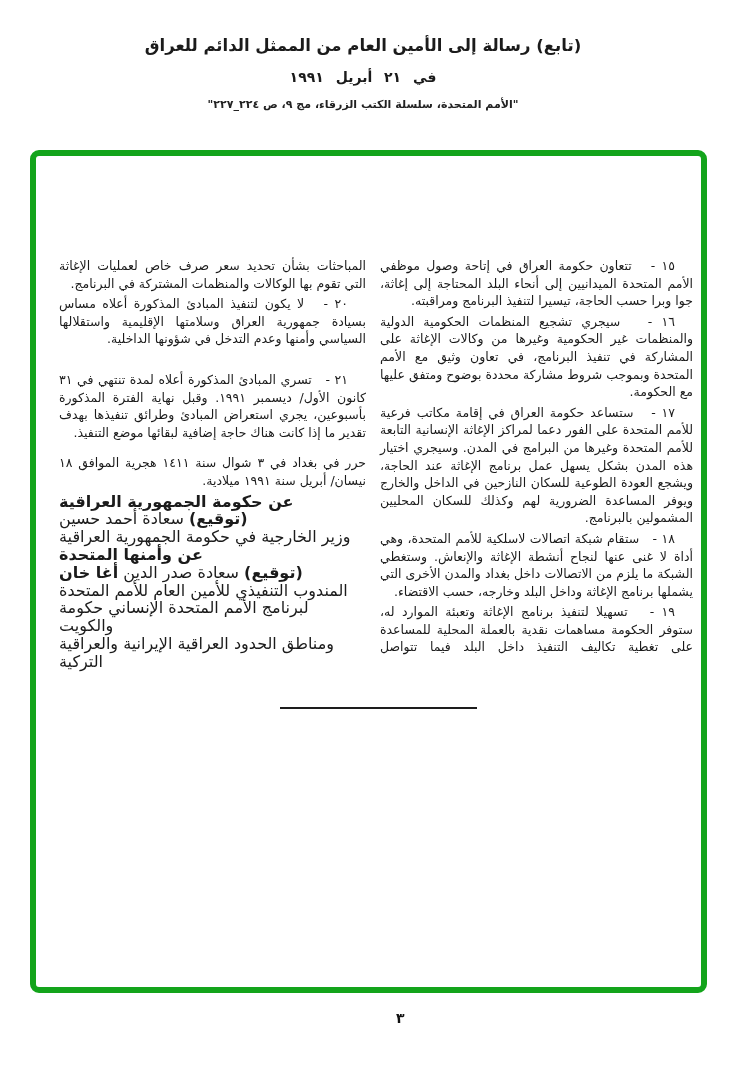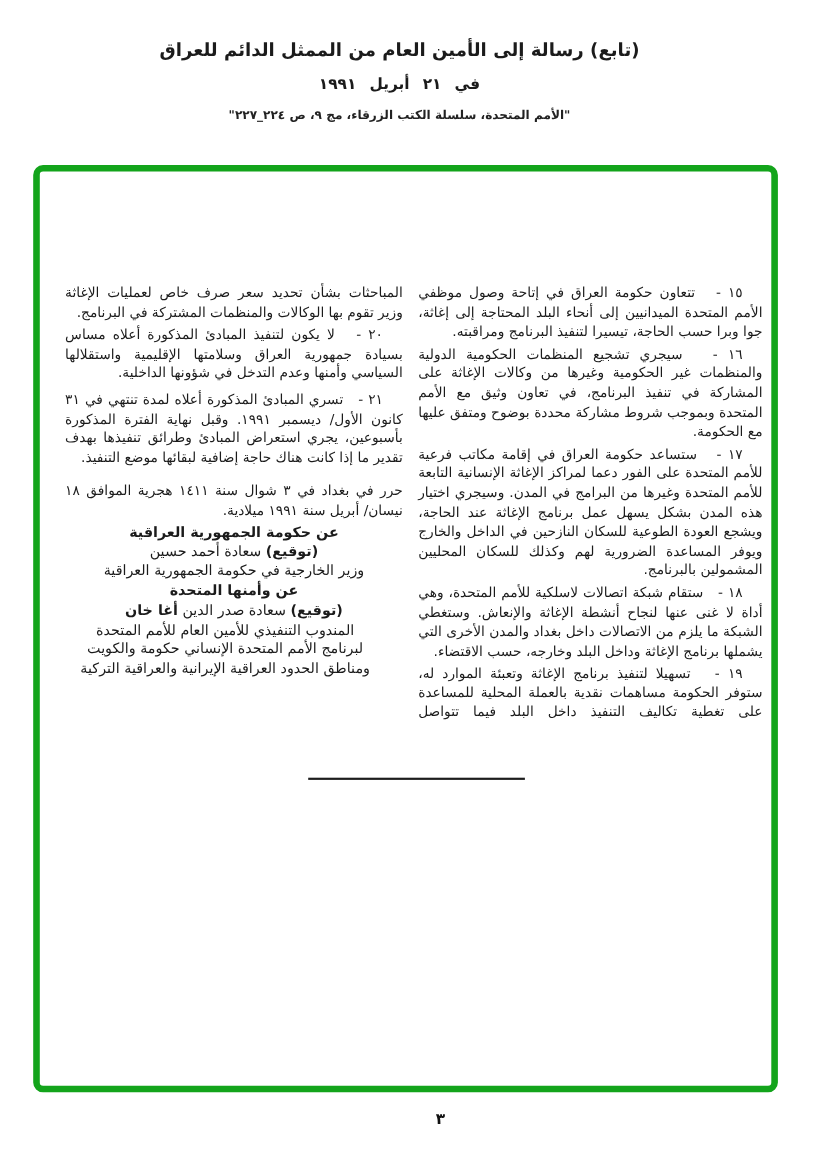--- a/index.html
+++ b/index.html
@@ -39,24 +39,24 @@
   .col-left { width: 307px; }
 
   .para {
     font-size: 12.5px; line-height: 17.6px;
     text-align: justify; text-indent: 18px;
     margin-bottom: 3px;
     color: #1b1b1b;
   }
   .no-indent { text-indent: 0; }
   .justify-last { text-align-last: justify; }
-  .gap-top { margin-top: 6px; }
+  .gap-top { margin-top: 23px; }
   .gap-top-lg { margin-top: 13px; }
 
-  .sig-line { font-size: 13px; line-height: 17.8px; text-align: center; }
+  .sig-line { font-size: 16px; line-height: 17.8px; text-align: left; }
   .bold { font-weight: bold; }
   .sig-inset { padding-right: 16px; }
 
   
   .divider {
     position: absolute; left: 280px; top: 701px;
     width: 197px; height: 2px; background: #1d1d1d;
   }
   .page-number {
     position: absolute; left: 396px; top: 1010px;
@@ -79,21 +79,21 @@
 
       <div class="col">
         <p class="para">١٥ -&nbsp;&nbsp; تتعاون حكومة العراق في إتاحة وصول موظفي الأمم المتحدة الميدانيين إلى أنحاء البلد المحتاجة إلى إغاثة، جوا وبرا حسب الحاجة، تيسيرا لتنفيذ البرنامج ومراقبته.</p>
         <p class="para">١٦ -&nbsp;&nbsp; سيجري تشجيع المنظمات الحكومية الدولية والمنظمات غير الحكومية وغيرها من وكالات الإغاثة على المشاركة في تنفيذ البرنامج، في تعاون وثيق مع الأمم المتحدة وبموجب شروط مشاركة محددة بوضوح ومتفق عليها مع الحكومة.</p>
         <p class="para">١٧ -&nbsp;&nbsp; ستساعد حكومة العراق في إقامة مكاتب فرعية للأمم المتحدة على الفور دعما لمراكز الإغاثة الإنسانية التابعة للأمم المتحدة وغيرها من البرامج في المدن. وسيجري اختيار هذه المدن بشكل يسهل عمل برنامج الإغاثة عند الحاجة، ويشجع العودة الطوعية للسكان النازحين في الداخل والخارج ويوفر المساعدة الضرورية لهم وكذلك للسكان المحليين المشمولين بالبرنامج.</p>
         <p class="para">١٨ -&nbsp;&nbsp; ستقام شبكة اتصالات لاسلكية للأمم المتحدة، وهي أداة لا غنى عنها لنجاح أنشطة الإغاثة والإنعاش. وستغطي الشبكة ما يلزم من الاتصالات داخل بغداد والمدن الأخرى التي يشملها برنامج الإغاثة وداخل البلد وخارجه، حسب الاقتضاء.</p>
         <p class="para justify-last">١٩ -&nbsp;&nbsp; تسهيلا لتنفيذ برنامج الإغاثة وتعبئة الموارد له، ستوفر الحكومة مساهمات نقدية بالعملة المحلية للمساعدة على تغطية تكاليف التنفيذ داخل البلد فيما تتواصل</p>
       </div>
 
       <div class="col col-left">
-        <p class="para no-indent">المباحثات بشأن تحديد سعر صرف خاص لعمليات الإغاثة وزير تقوم بها الوكالات والمنظمات المشتركة في البرنامج.</p>
+        <p class="para no-indent">المباحثات بشأن تحديد سعر صرف خاص لعمليات الإغاثة التي تقوم بها الوكالات والمنظمات المشتركة في البرنامج.</p>
         <p class="para">٢٠ -&nbsp;&nbsp; لا يكون لتنفيذ المبادئ المذكورة أعلاه مساس بسيادة جمهورية العراق وسلامتها الإقليمية واستقلالها السياسي وأمنها وعدم التدخل في شؤونها الداخلية.</p>
         <p class="para gap-top">٢١ -&nbsp;&nbsp; تسري المبادئ المذكورة أعلاه لمدة تنتهي في ٣١ كانون الأول/ ديسمبر ١٩٩١. وقبل نهاية الفترة المذكورة بأسبوعين، يجري استعراض المبادئ وطرائق تنفيذها بهدف تقدير ما إذا كانت هناك حاجة إضافية لبقائها موضع التنفيذ.</p>
         <p class="para no-indent gap-top-lg">حرر في بغداد في ٣ شوال سنة ١٤١١ هجرية الموافق ١٨ نيسان/ أبريل سنة ١٩٩١ ميلادية.</p>
 
         <div>
           <div class="sig-line bold">عن حكومة الجمهورية العراقية</div>
           <div class="sig-line"><span class="bold">(توقيع)</span><span> سعادة أحمد حسين</span></div>
           <div class="sig-line">وزير الخارجية في حكومة الجمهورية العراقية</div>
           <div class="sig-line bold">عن وأمنها المتحدة</div>
           <div class="sig-line"><span class="bold">(توقيع)</span><span> سعادة صدر الدين </span><span class="bold">أغا خان</span></div>

